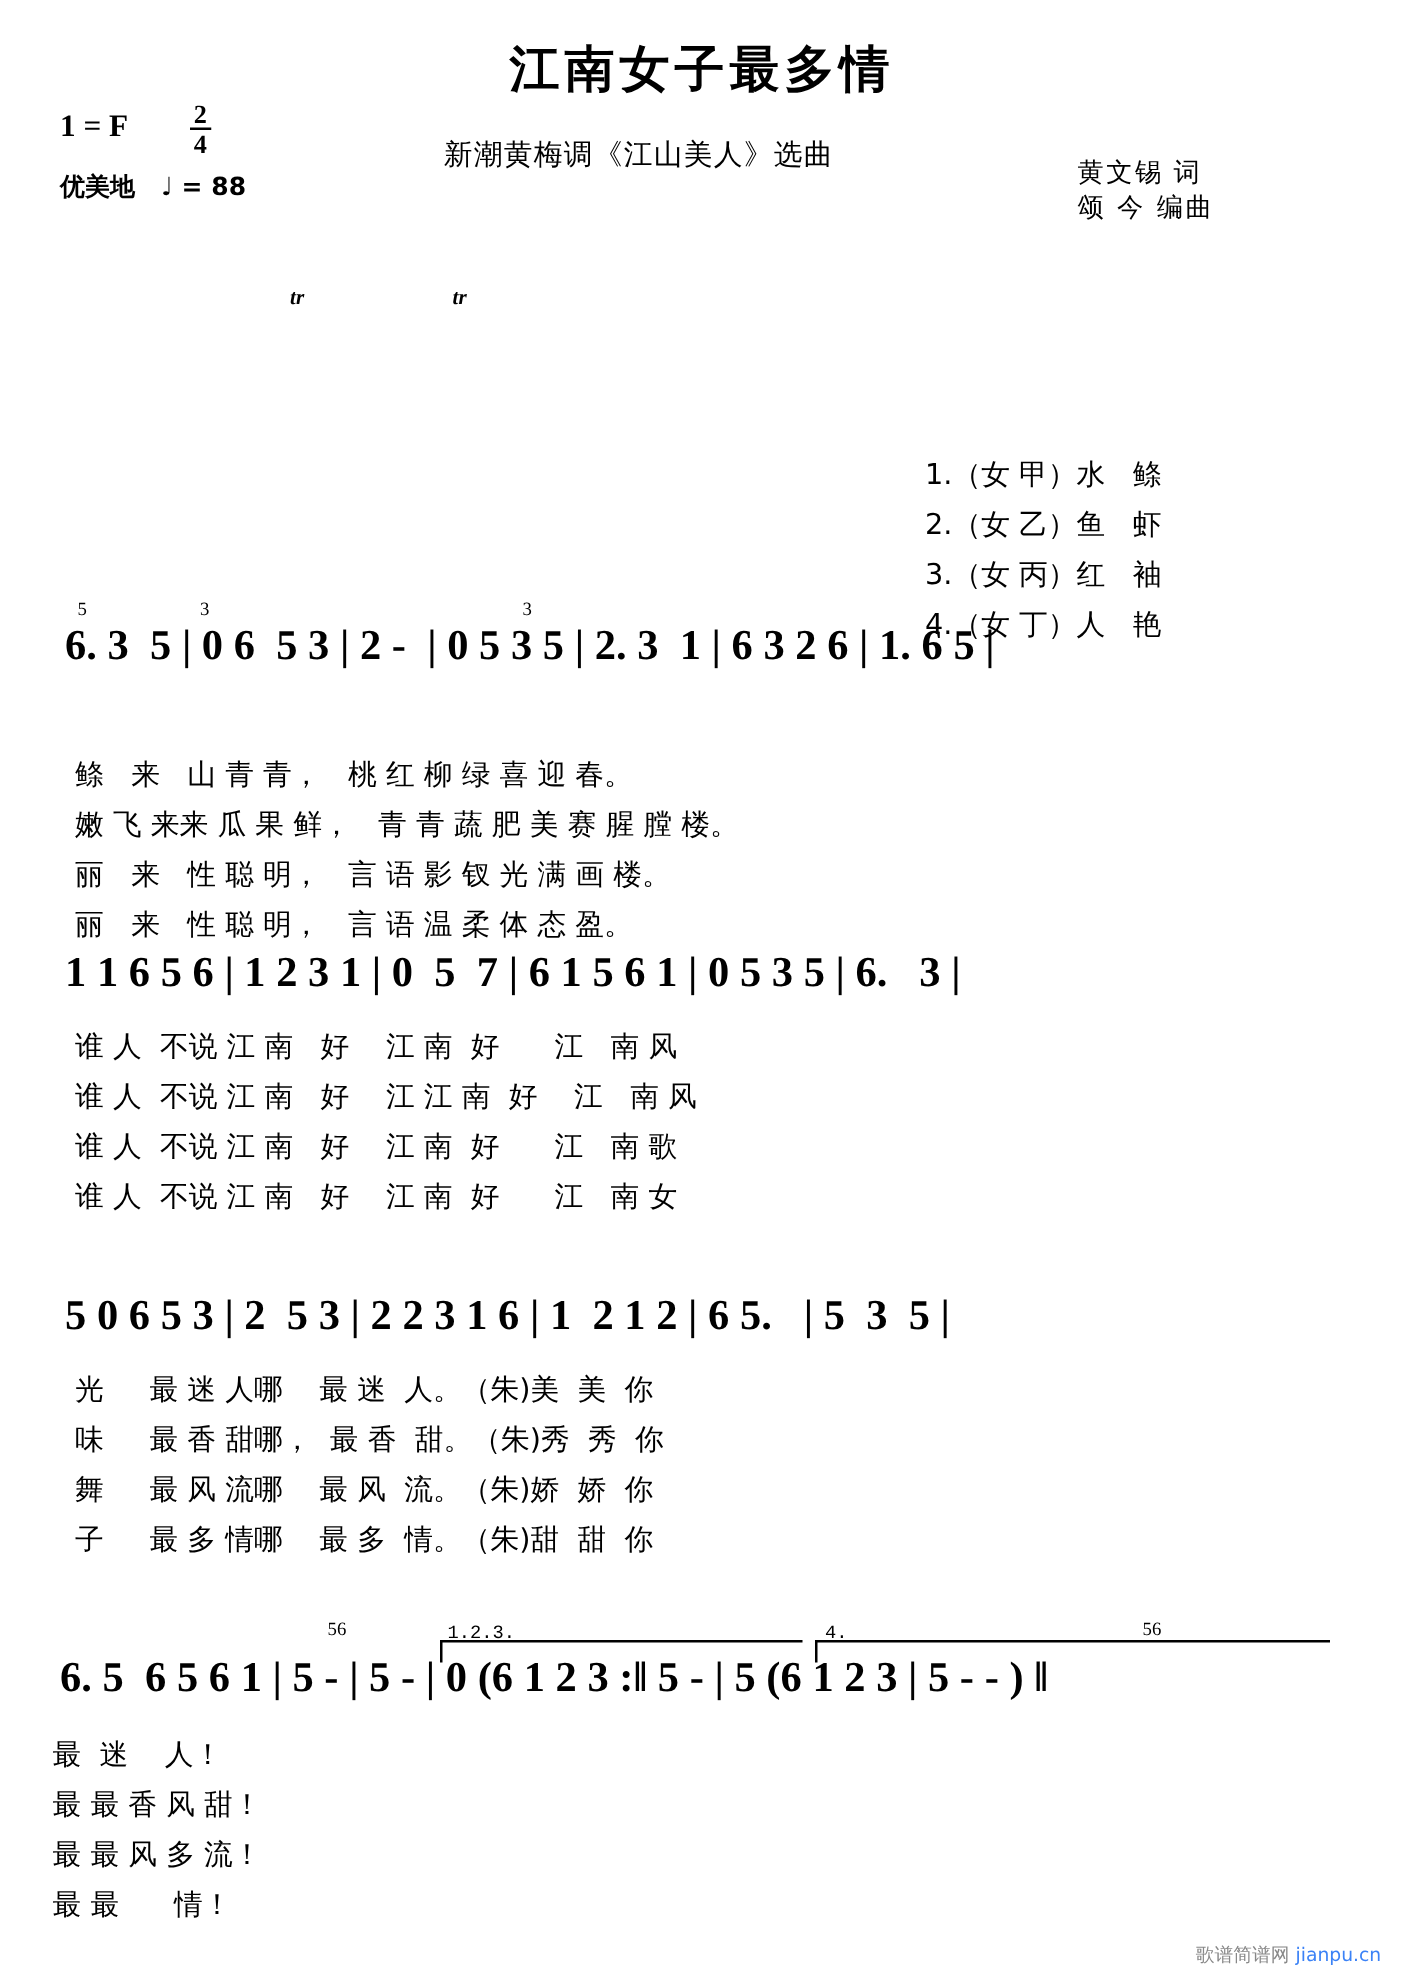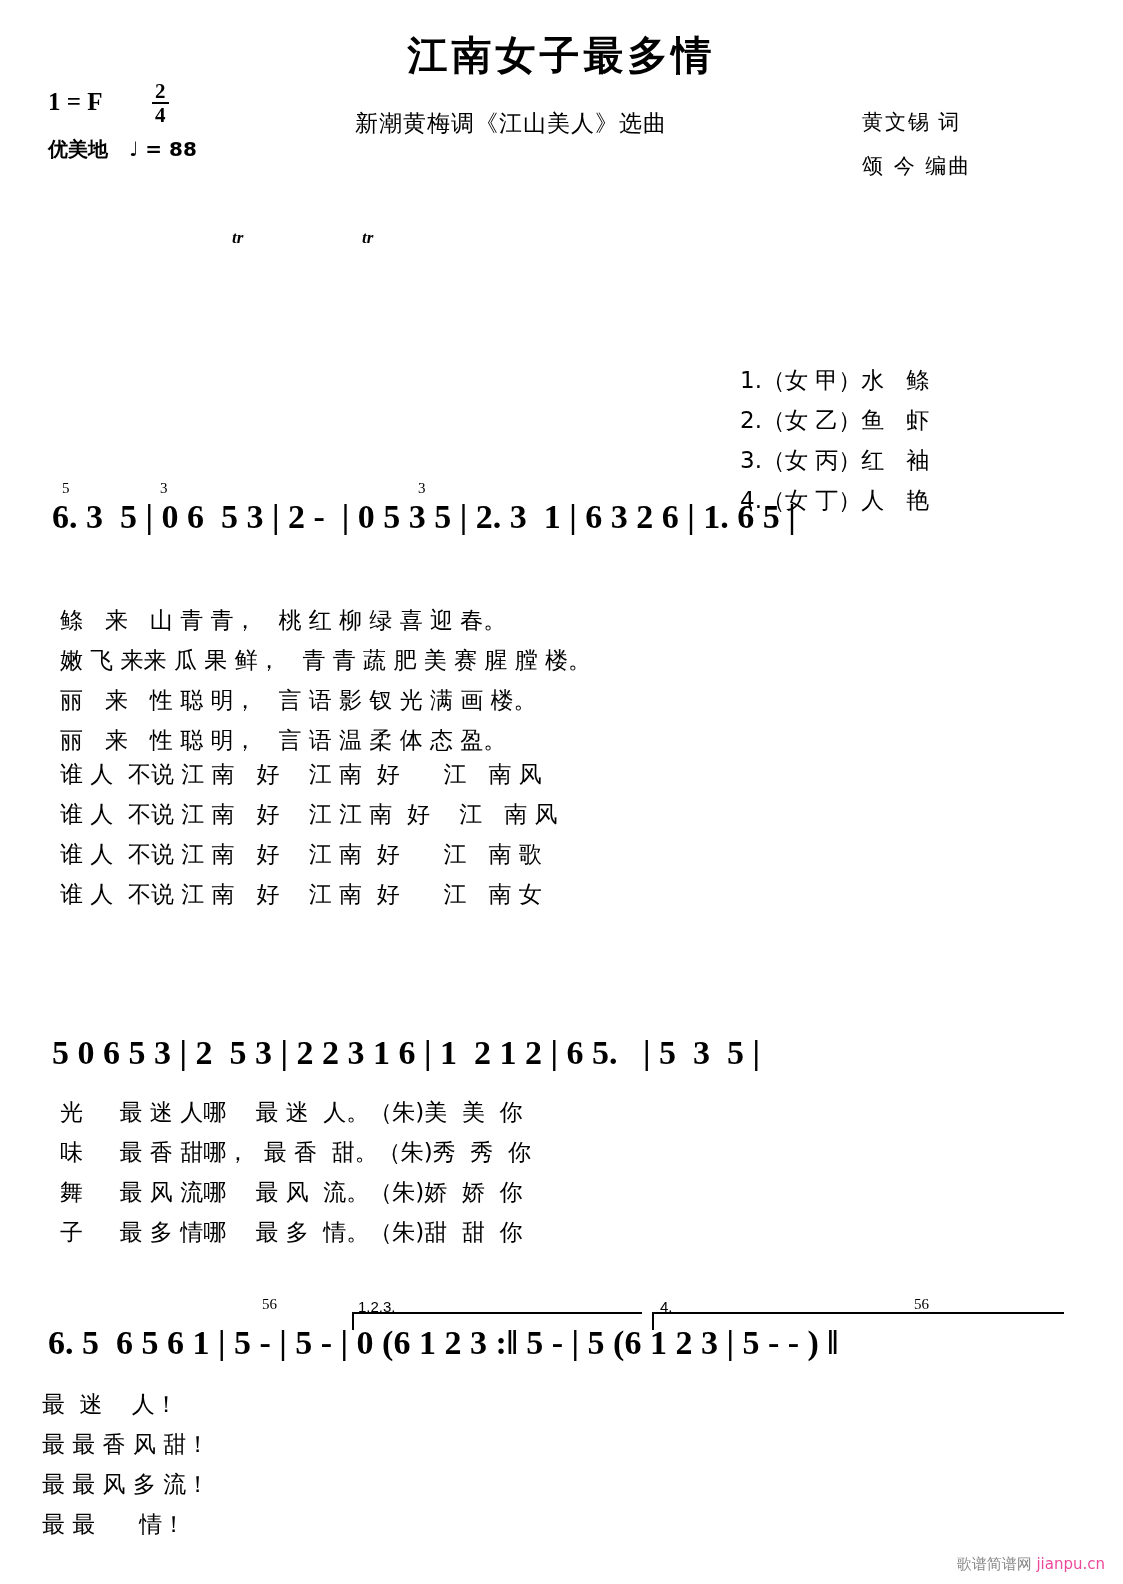--- a/index.html
+++ b/index.html
@@ -40,22 +40,22 @@
   }
   .meter .num{display:block;border-bottom:2px solid #000;padding:0 3px;}
   .meter .den{display:block;padding:0 3px;}
   .tempo{
     position:absolute;left:48px;top:136px;
     font-family:"DejaVu Sans", sans-serif;
     font-size:20px;font-weight:bold;
   }
   .tempo .note{font-family:"DejaVu Sans",sans-serif;font-size:20px;}
   .credit1{
-    position:absolute;left:862px;top:108px;
-    font-family:Liberation Serif, serif;
+    position:absolute;left:862px;top:124px;
+    font-family:Liberation Sans, sans-serif;
     font-size:21px;letter-spacing:2px;
   }
   .credit2{
     position:absolute;left:862px;top:152px;
     font-family:"DejaVu Sans", sans-serif;
     font-size:21px;letter-spacing:2px;
   }
 
   
   .system{position:absolute;left:0;width:1123px;}
@@ -78,28 +78,28 @@
     letter-spacing:0px;
   }
 
   
 
   .watermark{
     position:absolute;right:18px;bottom:10px;
     font-family:"DejaVu Sans", sans-serif;
     font-size:15px;color:#888;
   }
-  .watermark .red{color:#ec4899;}
+  .watermark .red{color:#3b82f6;}
 
   .sys-notes{font-variant-numeric:tabular-nums;}
 
   
   .tr{font-style:italic;font-size:17px;font-family:"Liberation Serif",serif;font-weight:bold;}
   .tiny{font-size:15px;font-family:"Liberation Serif",serif;}
-  .ending{font-size:15px;font-family:Liberation Sans, sans-serif;}
+  .ending{font-size:15px;font-family:Liberation Mono, monospace;}
 </style>
 </head>
 <body>
 
 <div class="sheet">
 
   <div class="title">江南女子最多情</div>
   <div class="subtitle">新潮黄梅调《江山美人》选曲</div>
 
   <div class="keyline">1 = F</div>
@@ -140,20 +140,23 @@
     </div>
     <div style="position:relative;left:60px;top:50px;">
       <div class="lyricline">鲦   来   山 青 青，   桃 红 柳 绿 喜 迎 春。</div>
       <div class="lyricline">嫩 飞 来来 瓜 果 鲜，   青 青 蔬 肥 美 赛 腥 膛 楼。</div>
       <div class="lyricline">丽   来   性 聪 明，   言 语 影 钗 光 满 画 楼。</div>
       <div class="lyricline">丽   来   性 聪 明，   言 语 温 柔 体 态 盈。</div>
     </div>
   </div>
 
   <div class="system" style="top:748px;">
+    <div style="position:relative;height:64px;">
+      <div class="notes sys-notes" style="position:absolute;left:52px;top:12px;">1 1 6 5 6 | 1 2 3 1 | 0  5  7 | 6 1 5 6 1 | 0 5 3 5 | 6.   3 |</div>
+    </div>
     <div style="position:relative;left:60px;top:6px;">
       <div class="lyricline">谁 人  不说 江 南   好    江 南  好      江   南 风</div>
       <div class="lyricline">谁 人  不说 江 南   好    江 江 南  好    江   南 风</div>
       <div class="lyricline">谁 人  不说 江 南   好    江 南  好      江   南 歌</div>
       <div class="lyricline">谁 人  不说 江 南   好    江 南  好      江   南 女</div>
     </div>
   </div>
 
   <div class="system" style="top:1022px;">
     <div style="position:relative;height:64px;">

